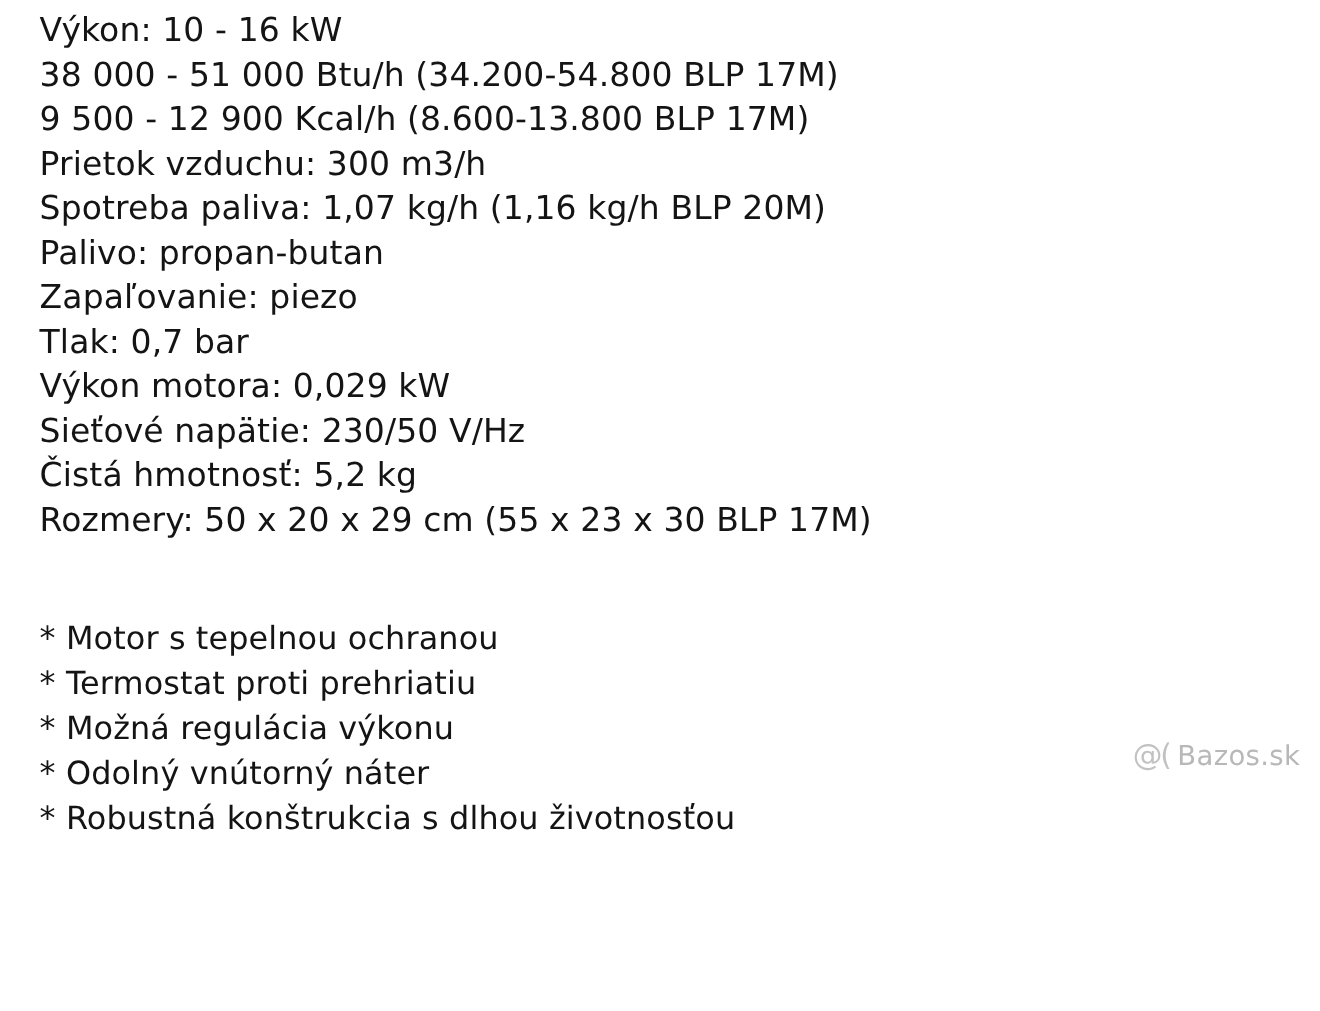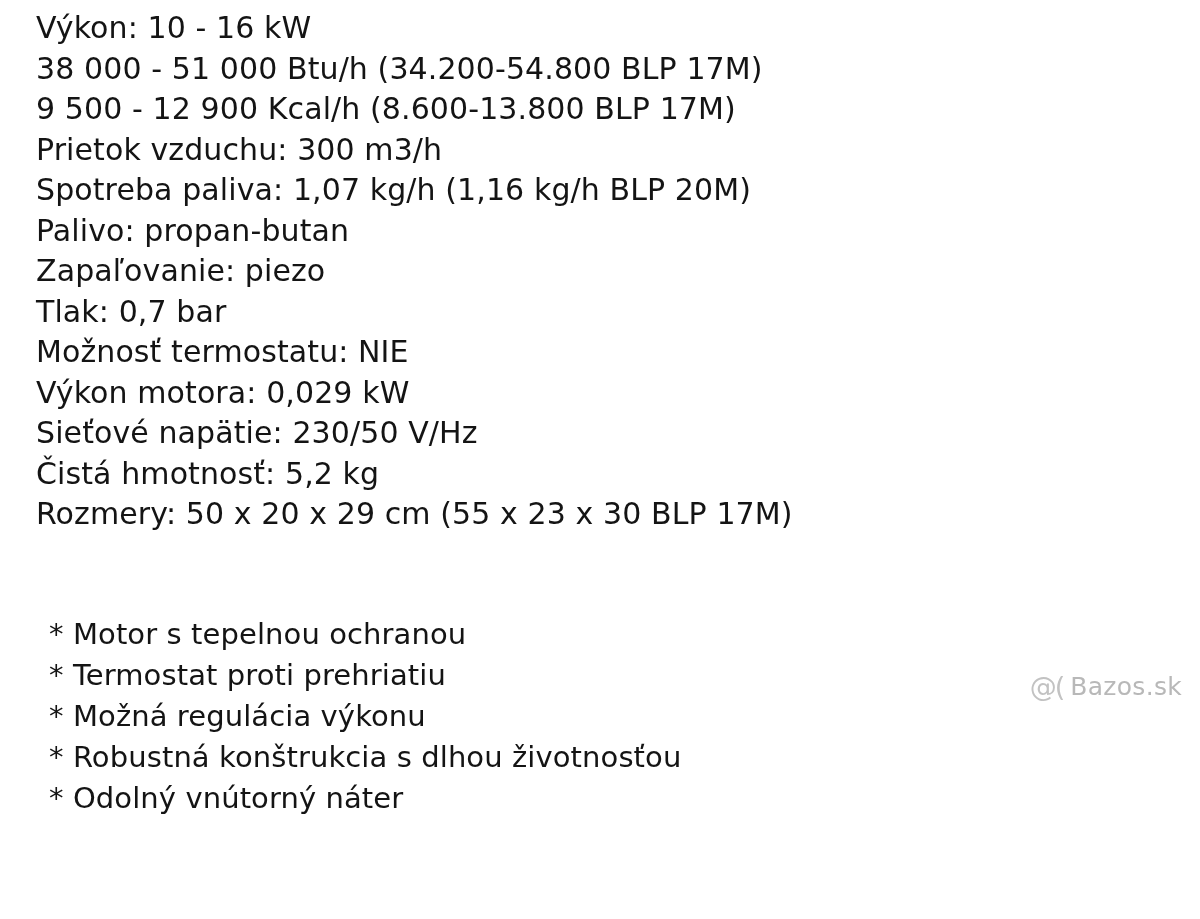--- a/index.html
+++ b/index.html
@@ -32,21 +32,21 @@
     line-height: 40.5px;
     letter-spacing: 0.1px;
     white-space: nowrap;
     color: #141414;
   }
   .gap {
     height: 66px;
   }
   .feature-list {
     list-style: none;
-    margin: 13px;
+    margin: 0;
     padding: 0;
   }
   .feature-list li {
     font-size: 29px;
     line-height: 41px;
     letter-spacing: 0.1px;
     white-space: nowrap;
     color: #141414;
   }
   .watermark {
@@ -74,35 +74,34 @@
 
   <ul class="spec-list">
     <li>Výkon: 10 - 16 kW</li>
     <li>38 000 - 51 000 Btu/h (34.200-54.800 BLP 17M)</li>
     <li>9 500 - 12 900 Kcal/h (8.600-13.800 BLP 17M)</li>
     <li>Prietok vzduchu: 300 m3/h</li>
     <li>Spotreba paliva: 1,07 kg/h (1,16 kg/h BLP 20M)</li>
     <li>Palivo: propan-butan</li>
     <li>Zapaľovanie: piezo</li>
     <li>Tlak: 0,7 bar</li>
-    <li>Možnosť termostatu: NIE</li>
     <li>Výkon motora: 0,029 kW</li>
     <li>Sieťové napätie: 230/50 V/Hz</li>
     <li>Čistá hmotnosť: 5,2 kg</li>
     <li>Rozmery: 50 x 20 x 29 cm (55 x 23 x 30 BLP 17M)</li>
   </ul>
 
   <div class="gap"></div>
 
   <ul class="feature-list">
     <li>* Motor s tepelnou ochranou</li>
     <li>* Termostat proti prehriatiu</li>
     <li>* Možná regulácia výkonu</li>
+    <li>* Odolný vnútorný náter</li>
     <li>* Robustná konštrukcia s dlhou životnosťou</li>
-    <li>* Odolný vnútorný náter</li>
   </ul>
 
   <div class="watermark">
     <span class="wm-mark">@(</span>
     <span>Bazos.sk</span>
   </div>
 
 </div>
 
 </body></html>

